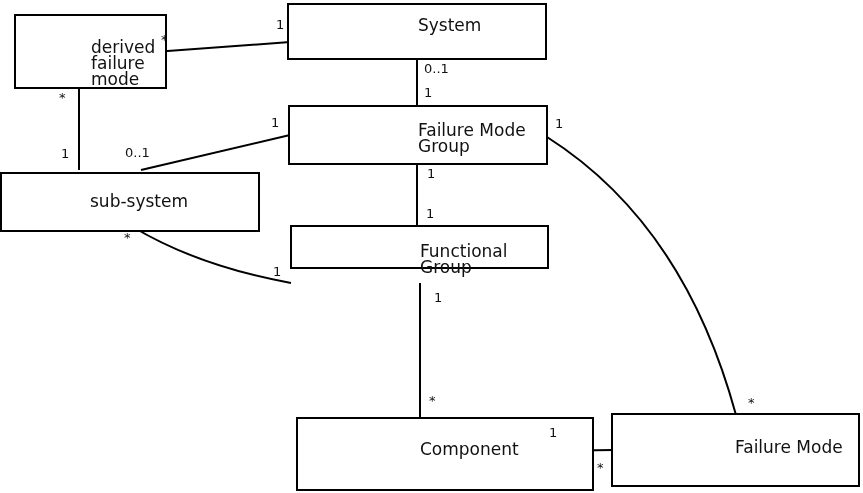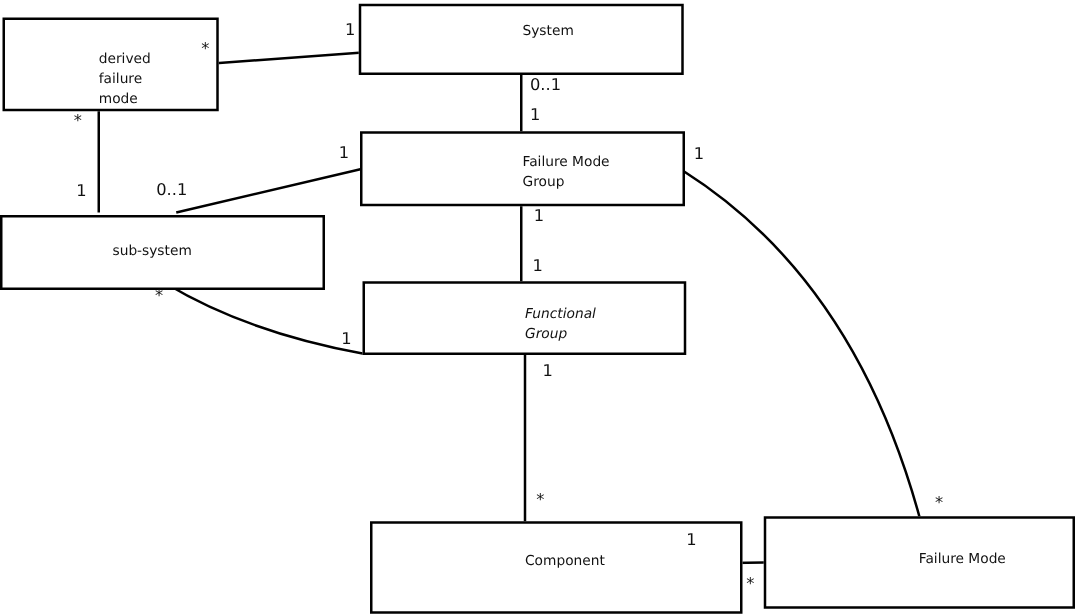--- a/index.html
+++ b/index.html
@@ -23,38 +23,38 @@
     fill: none;
   }
   .class-box {
     position: absolute;
     box-sizing: border-box;
     border: 2px solid #000000;
     background: #ffffff;
   }
   .box-label {
     position: absolute;
-    font-size: 11px;
+    font-size: 17px;
     line-height: 16px;
     white-space: pre-line;
     color: #111111;
   }
   .mult {
     position: absolute;
     font-size: 13px;
     line-height: 16px;
     color: #111111;
     white-space: nowrap;
   }
   
-  #box-dfm        { left: 2px;   top: 14px;  width: 173px; height: 75px; }
+  #box-dfm        { left: 14px;   top: 14px;  width: 153px; height: 75px; }
   #box-system     { left: 287px; top: 3px;   width: 260px; height: 57px; }
   #box-fmg        { left: 288px; top: 105px; width: 260px; height: 60px; }
   #box-subsystem  { left: 0px;   top: 172px; width: 260px; height: 60px; }
-  #box-fg         { left: 290px; top: 225px; width: 259px; height: 59px; font-style: italic; }
+  #box-fg         { left: 290px; top: 225px; width: 259px; height: 44px; }
   #box-component  { left: 296px; top: 417px; width: 298px; height: 74px; }
   #box-fm         { left: 611px; top: 413px; width: 249px; height: 74px; }
   
   #box-dfm       .box-label { left: 75px;  top: 23px; }
   #box-system    .box-label { left: 129px; top: 12px; }
   #box-fmg       .box-label { left: 128px; top: 15px; }
   #box-subsystem .box-label { left: 88px;  top: 19px; }
   #box-fg        .box-label { left: 128px; top: 16px; }
   #box-component .box-label { left: 122px; top: 22px; }
   #box-fm        .box-label { left: 122px; top: 24px; }

